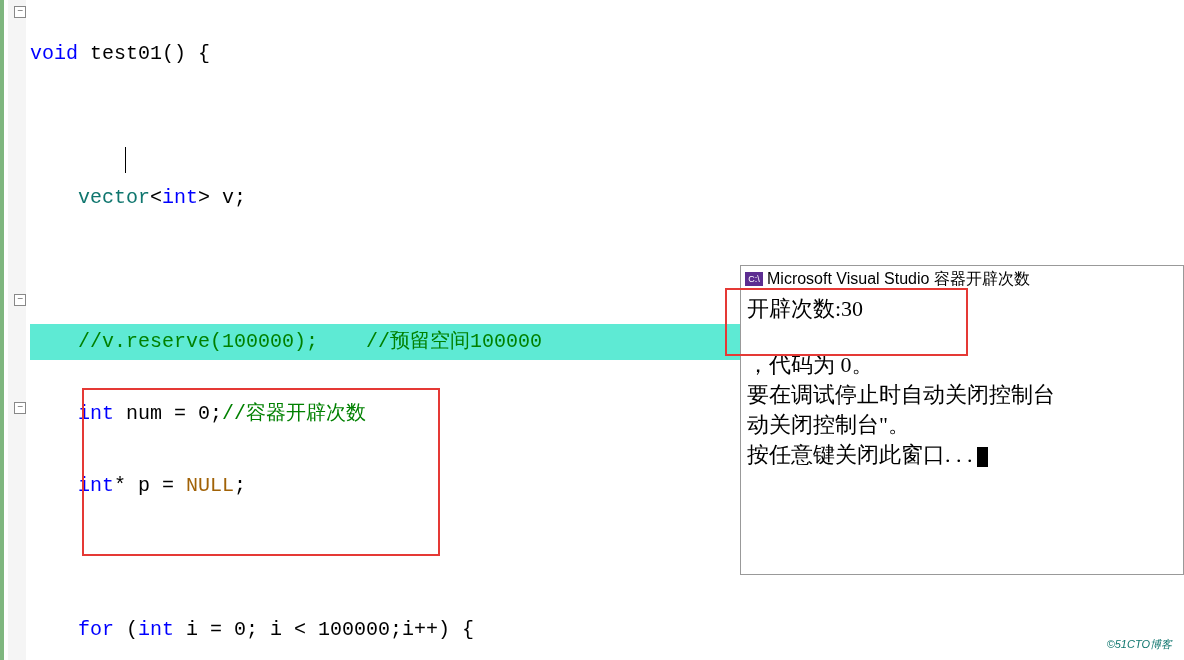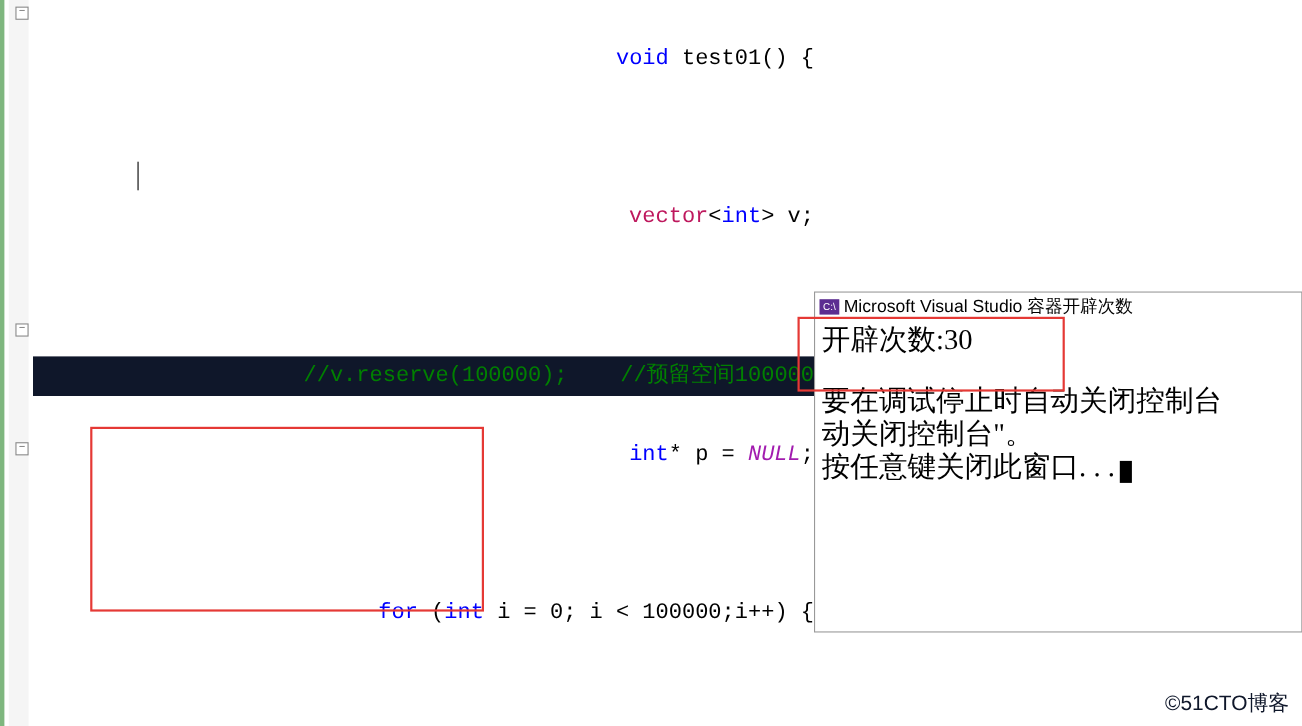--- a/index.html
+++ b/index.html
@@ -48,24 +48,24 @@
       top: 0;
       right: 0;
       line-height: 36px;
       white-space: pre;
       font-family: Consolas, 'Courier New', monospace;
       font-size: 20px;
       color: #000;
     }
     .kw { color: #0000ff; }
     .comment { color: #008000; }
-    .ident { color: #be185d; }
-    .null-kw { color: #a21caf; font-style: italic; }
+    .ident { color: #0f766e; }
+    .null-kw { color: #a16207; }
     .highlight-line {
-      background: #0f172a;
+      background: #5eead4;
       display: inline-block;
       width: 100%;
     }
     .red-box-1 {
       position: absolute;
       border: 2px solid #e53935;
       pointer-events: none;
     }
     .console-window {
       position: absolute;
@@ -93,21 +93,21 @@
       background: #5c2d91;
       color: #fff;
       font-size: 9px;
       display: inline-flex;
       align-items: center;
       justify-content: center;
       font-family: Arial, sans-serif;
     }
     .console-body {
       padding: 2px 6px;
-      font-size: 26px;
+      font-size: 22px;
       line-height: 30px;
       color: #000;
       font-family: 'SimSun', 'NSimSun', serif;
     }
     .console-output-box {
       position: absolute;
       left: 725px;
       top: 288px;
       width: 243px;
       height: 68px;
@@ -119,25 +119,26 @@
       width: 11px;
       height: 20px;
       background: #000;
       vertical-align: text-bottom;
       margin-left: 4px;
     }
     .watermark {
       position: absolute;
       right: 12px;
       bottom: 8px;
-      color: #0f172a;
-      font-size: 19px;
+      color: #0f766e;
+      font-size: 11px;
       font-family: 'Microsoft YaHei', sans-serif;
+      font-style: italic;
     }
-    .code-line { display: block; height: 36px; text-align: right; }
+    .code-line { display: block; height: 36px; }
     .caret-line {
       position: absolute;
       left: 121px;
       top: 147px;
       width: 1px;
       height: 26px;
       background: #000;
     }
   </style>
 </head>
@@ -148,20 +149,21 @@
     <div class="fold-marker" style="top:6px">−</div>
     <div class="fold-marker" style="top:294px">−</div>
     <div class="fold-marker" style="top:402px">−</div>
   </div>
   <div class="code-area">
 <span class="code-line"><span class="kw">void</span><span> test01() {</span></span>
 <span class="code-line"></span>
 <span class="code-line">    <span class="ident">vector</span>&lt;<span class="kw">int</span>&gt;<span> v;</span></span>
 <span class="code-line"></span>
 <span class="code-line highlight-line">    <span class="comment">//</span><span class="comment">v.reserve(100000);</span><span class="comment">    //预留空间100000</span></span>
+<span class="code-line">    <span class="kw">int</span><span> num = 0;</span><span class="comment">//容器开辟次数</span></span>
 <span class="code-line">    <span class="kw">int</span><span>* p = </span><span class="null-kw">NULL</span><span>;</span></span>
 <span class="code-line"></span>
 <span class="code-line">    <span class="kw">for</span><span> (</span><span class="kw">int</span><span> i = 0; i &lt; 100000;i++) {</span></span>
 
 
 
 
 
 
 
@@ -174,20 +176,21 @@
 <div class="red-box-1" style="left:82px; top:388px; width:358px; height:168px;"></div>
 
 <div class="console-window">
   <div class="console-title">
     <span class="vs-icon">C:\</span>
     <span>Microsoft Visual Studio 容器开辟次数</span>
   </div>
   <div class="console-body">
     <div>开辟次数:30</div>
     <div style="height:26px"></div>
+    <div>，代码为 0。</div>
     <div>要在调试停止时自动关闭控制台</div>
     <div>动关闭控制台"。</div>
     <div><span>按任意键关闭此窗口. . .</span><span class="cursor-block"></span></div>
   </div>
 </div>
 
 <div class="console-output-box"></div>
 
 <div class="watermark">©51CTO博客</div>
 

